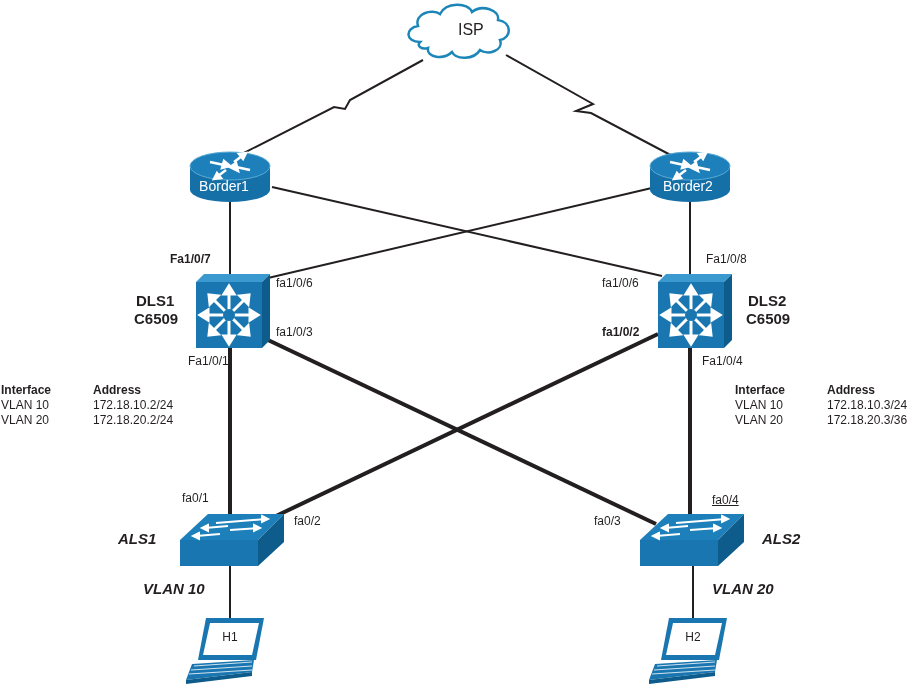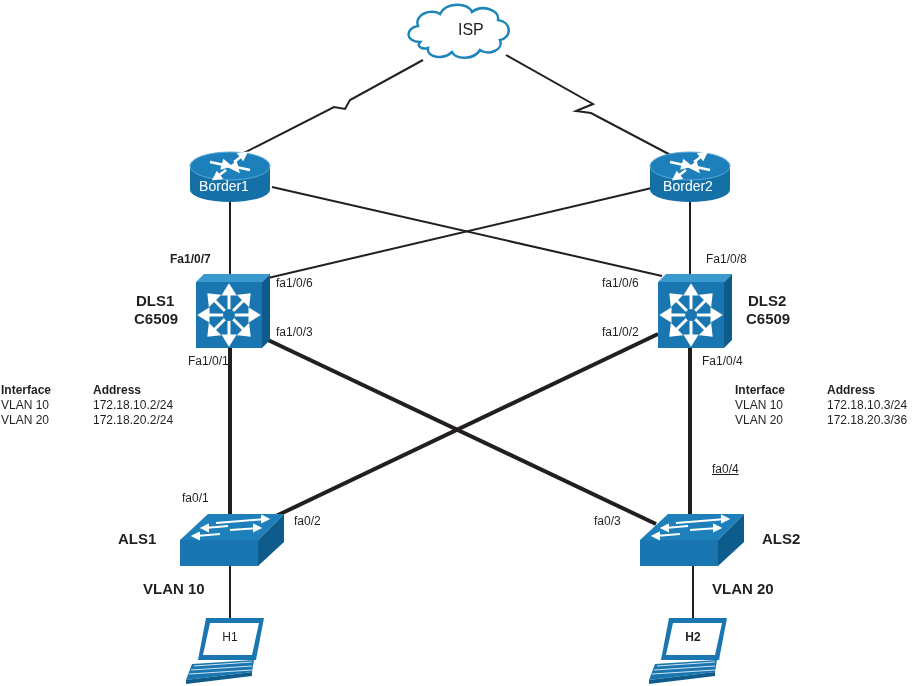--- a/index.html
+++ b/index.html
@@ -1,20 +1,20 @@
 <!DOCTYPE html>
 <html><head>
   <meta charset="utf-8">
   <style>
     html, body { margin: 0; padding: 0; background: #ffffff; }
     body { width: 920px; height: 686px; position: relative; overflow: hidden;
            font-family: "Liberation Sans", sans-serif; color: #231f20; }
     svg { position: absolute; left: 0; top: 0; }
     .lbl { position: absolute; font-size: 12px; white-space: nowrap; }
-    .bold { font-weight: bold; font-size: 15px; }
+    .bold { font-weight: bold; font-size: 15px; font-style: italic; }
     .dev-name { position: absolute; font-weight: bold; font-size: 15px; line-height: 18px; text-align: left; }
     .tbl { position: absolute; font-size: 12px; line-height: 15px; }
     .tbl .row { display: flex; }
     .tbl .c1 { width: 92px; }
     .tbl .hdr { font-weight: bold; }
     .icon-text { position: absolute; color: #ffffff; font-size: 14px; text-align: center; }
     .host-text { position: absolute; color: #231f20; font-size: 12px; text-align: center; }
   </style>
 </head>
 <body>
@@ -206,34 +206,34 @@
   <div style="padding-left:2px;">DLS2</div>
   <div>C6509</div>
 </div>
 
 <div class="lbl" style="left:170px;top:252px;font-weight:bold;">Fa1/0/7</div>
 <div class="lbl" style="left:276px;top:276px;">fa1/0/6</div>
 <div class="lbl" style="left:276px;top:325px;">fa1/0/3</div>
 <div class="lbl" style="left:188px;top:354px;">Fa1/0/1</div>
 <div class="lbl" style="left:706px;top:252px;">Fa1/0/8</div>
 <div class="lbl" style="left:602px;top:276px;">fa1/0/6</div>
-<div class="lbl" style="left:602px;top:325px;">fa1/0/2</div>
+<div class="lbl" style="left:602px;top:325px;font-weight:bold;">fa1/0/2</div>
 <div class="lbl" style="left:702px;top:354px;">Fa1/0/4</div>
 <div class="lbl" style="left:182px;top:491px;">fa0/1</div>
 <div class="lbl" style="left:294px;top:514px;">fa0/2</div>
 <div class="lbl" style="left:594px;top:514px;">fa0/3</div>
-<div class="lbl" style="left:712px;top:462px;text-decoration:underline;">fa0/4</div>
+<div class="lbl" style="left:712px;top:493px;text-decoration:underline;">fa0/4</div>
 
 <div class="lbl bold" style="left:118px;top:530px;">ALS1</div>
 <div class="lbl bold" style="left:143px;top:580px;">VLAN 10</div>
 <div class="lbl bold" style="left:762px;top:530px;">ALS2</div>
 <div class="lbl bold" style="left:712px;top:580px;">VLAN 20</div>
 
 <div class="host-text" style="left:206px;top:630px;width:48px;">H1</div>
-<div class="host-text" style="left:669px;top:630px;width:48px;font-weight:bold;">H2</div>
+<div class="host-text" style="left:669px;top:630px;width:48px;">H2</div>
 
 <div class="tbl" style="left:1px;top:383px;">
   <div class="row hdr">
     <span class="c1">Interface</span>
     <span>Address</span>
   </div>
   <div class="row">
     <span class="c1">VLAN 10</span>
     <span>172.18.10.2/24</span>
   </div>

